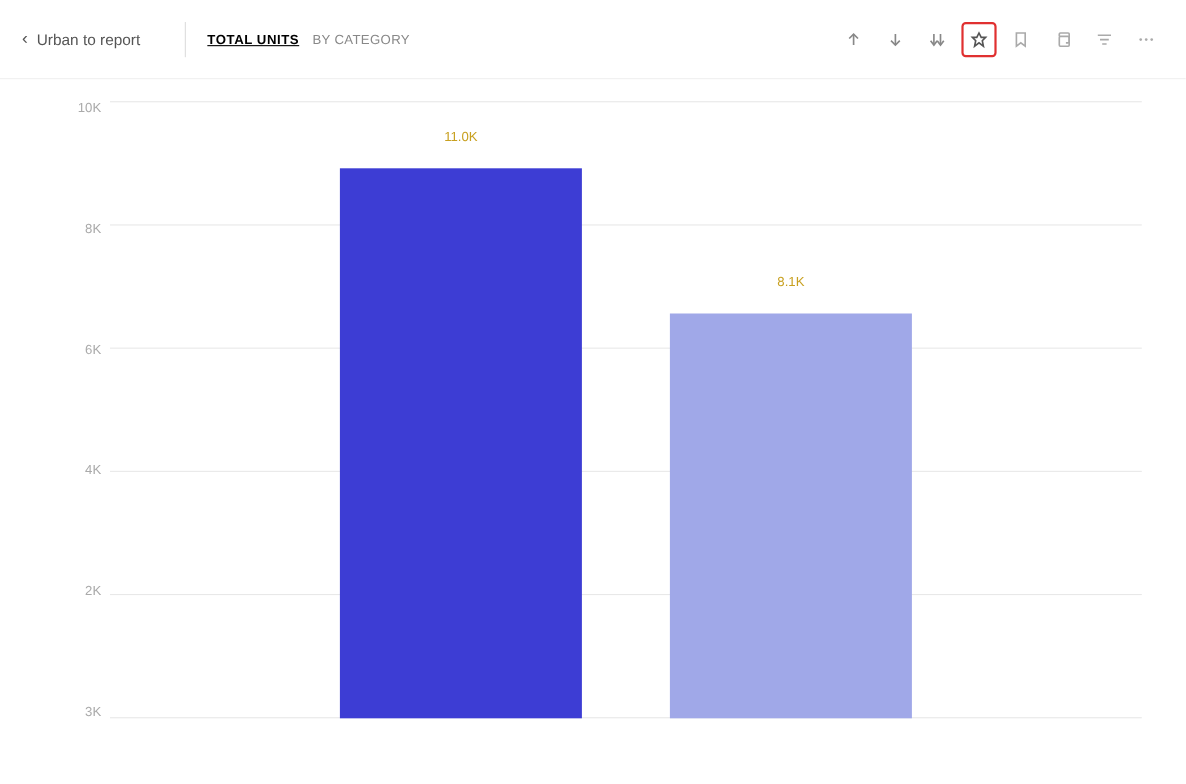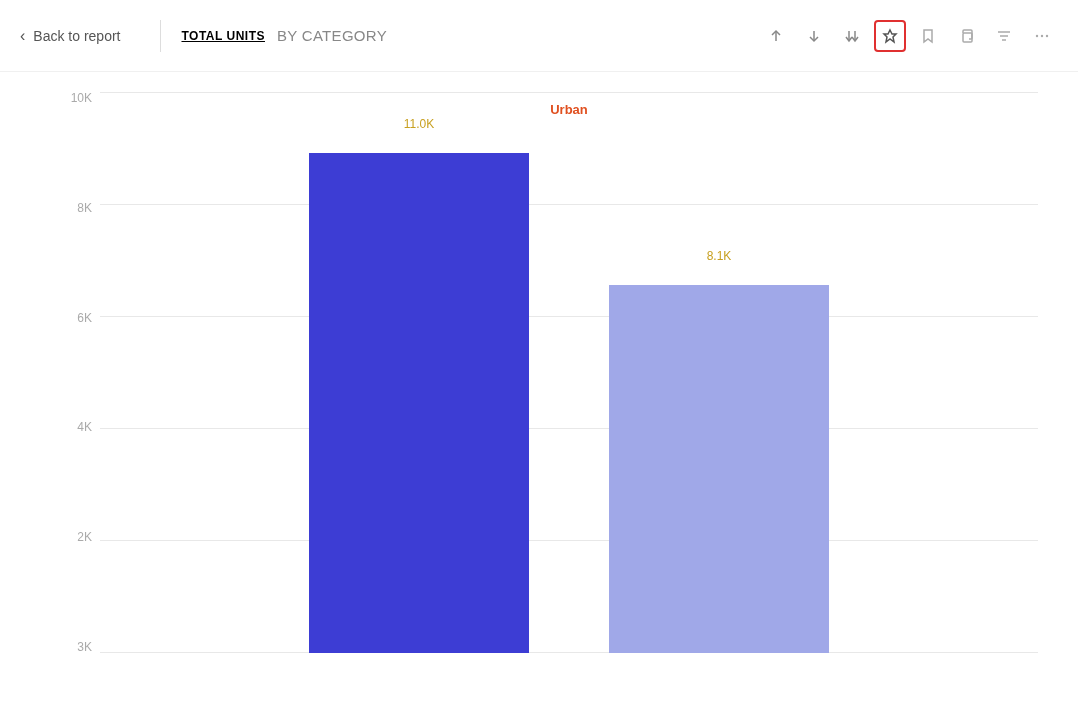--- a/index.html
+++ b/index.html
@@ -52,21 +52,21 @@
     }
     .chart-title {
       font-size: 12px;
       font-weight: 700;
       color: #000000;
       letter-spacing: 0.5px;
       text-transform: uppercase;
       text-decoration: underline;
     }
     .chart-subtitle {
-      font-size: 15px;
+      font-size: 12px;
       font-weight: 400;
       color: #888;
       letter-spacing: 0.3px;
       text-transform: uppercase;
     }
 
     
     .toolbar-icons {
       display: flex;
       align-items: center;
@@ -214,21 +214,21 @@
       height: 16px;
     }
   </style>
 </head>
 <body>
 
 <div class="header">
   <div class="header-left">
     <div class="back-btn">
       <span class="back-chevron">‹</span>
-      <span>Back to report</span>
+      <span>Urban to report</span>
     </div>
     <div class="divider-vertical"></div>
     <div class="title-section">
       <span class="chart-title">TOTAL UNITS</span>
       <span class="chart-subtitle">BY CATEGORY</span>
     </div>
   </div>
 
   <div class="toolbar-icons">
     <div class="toolbar-icon" title="Sort ascending">
@@ -314,17 +314,16 @@
           <div class="bar bar-rural" style="height: 500px;"></div>
         </div>
 
         <div class="bar-group">
           <span class="bar-value-label">8.1K</span>
           <div class="bar bar-urban" style="height: 368px;"></div>
         </div>
       </div>
 
       <div class="x-axis">
-        <span class="x-label x-label-urban">Urban</span>
       </div>
     </div>
   </div>
 </div>
 
 </body></html>

